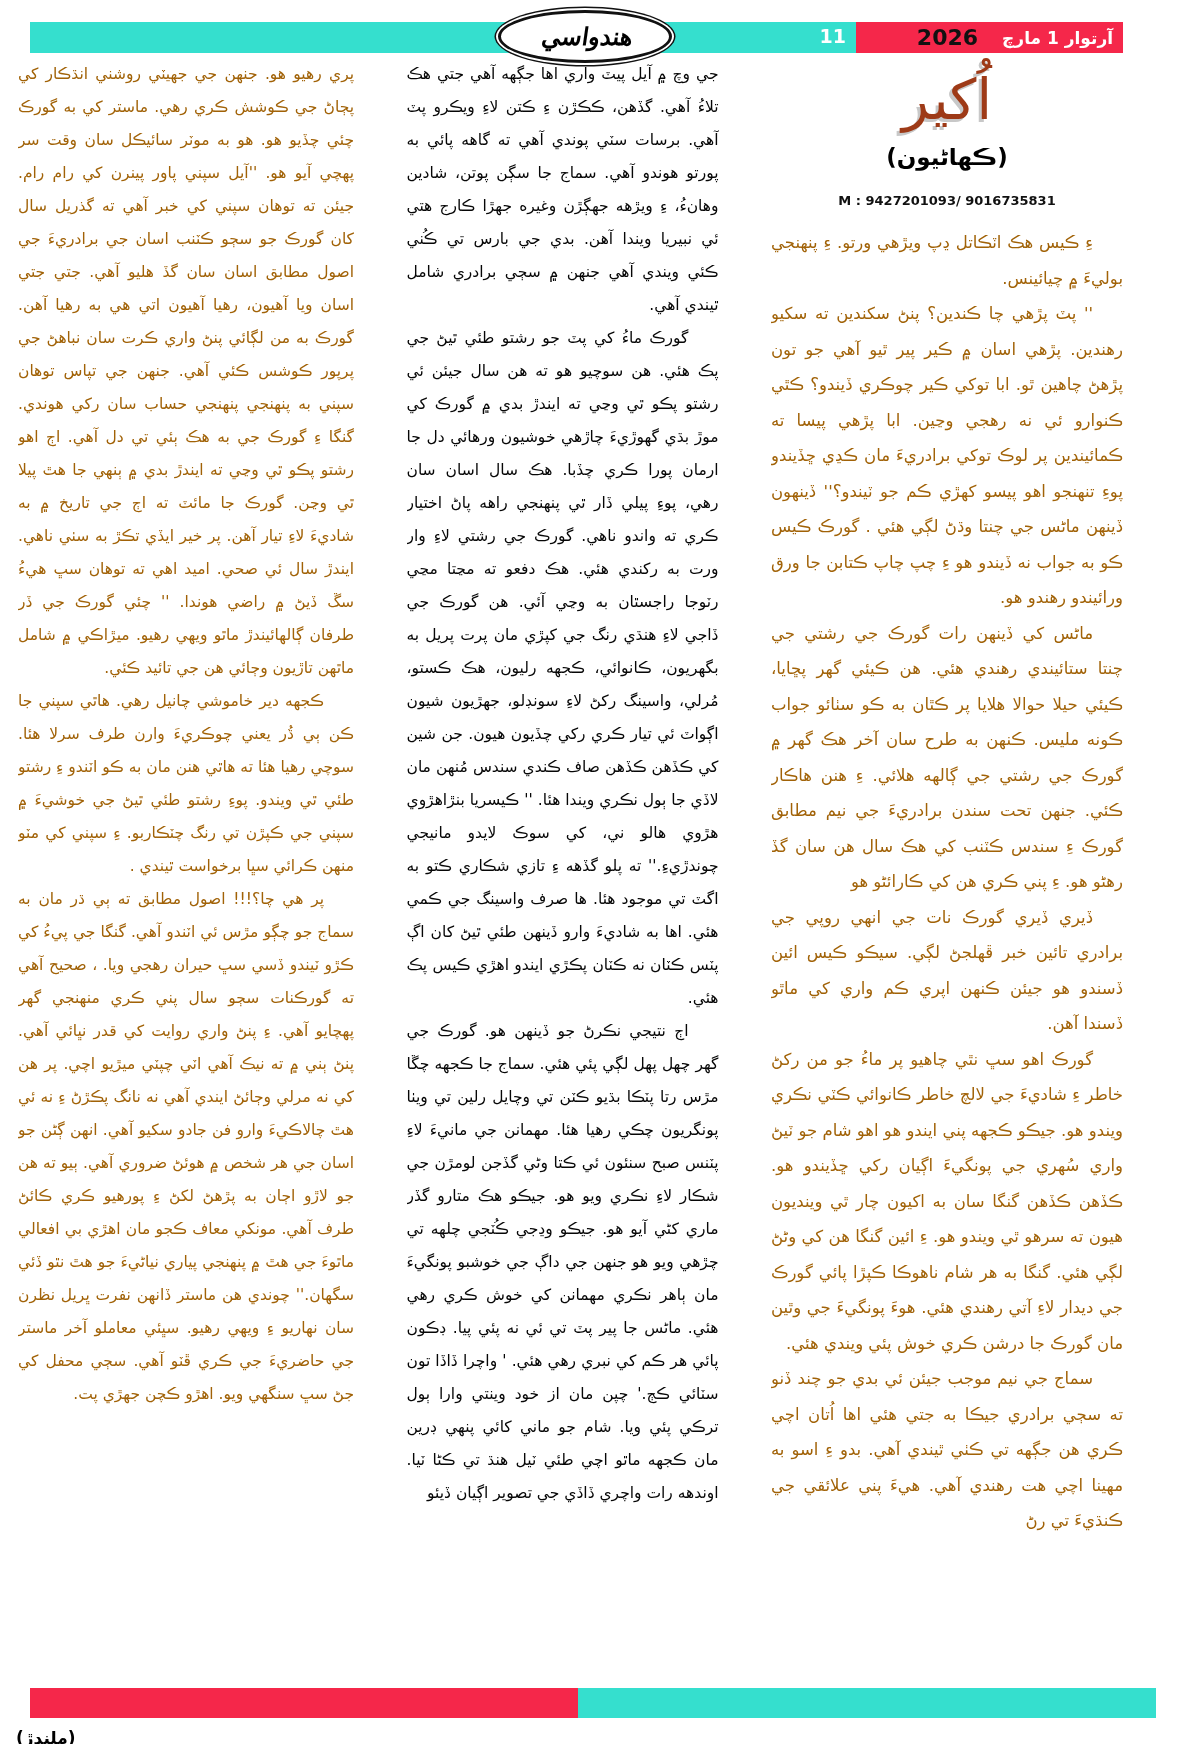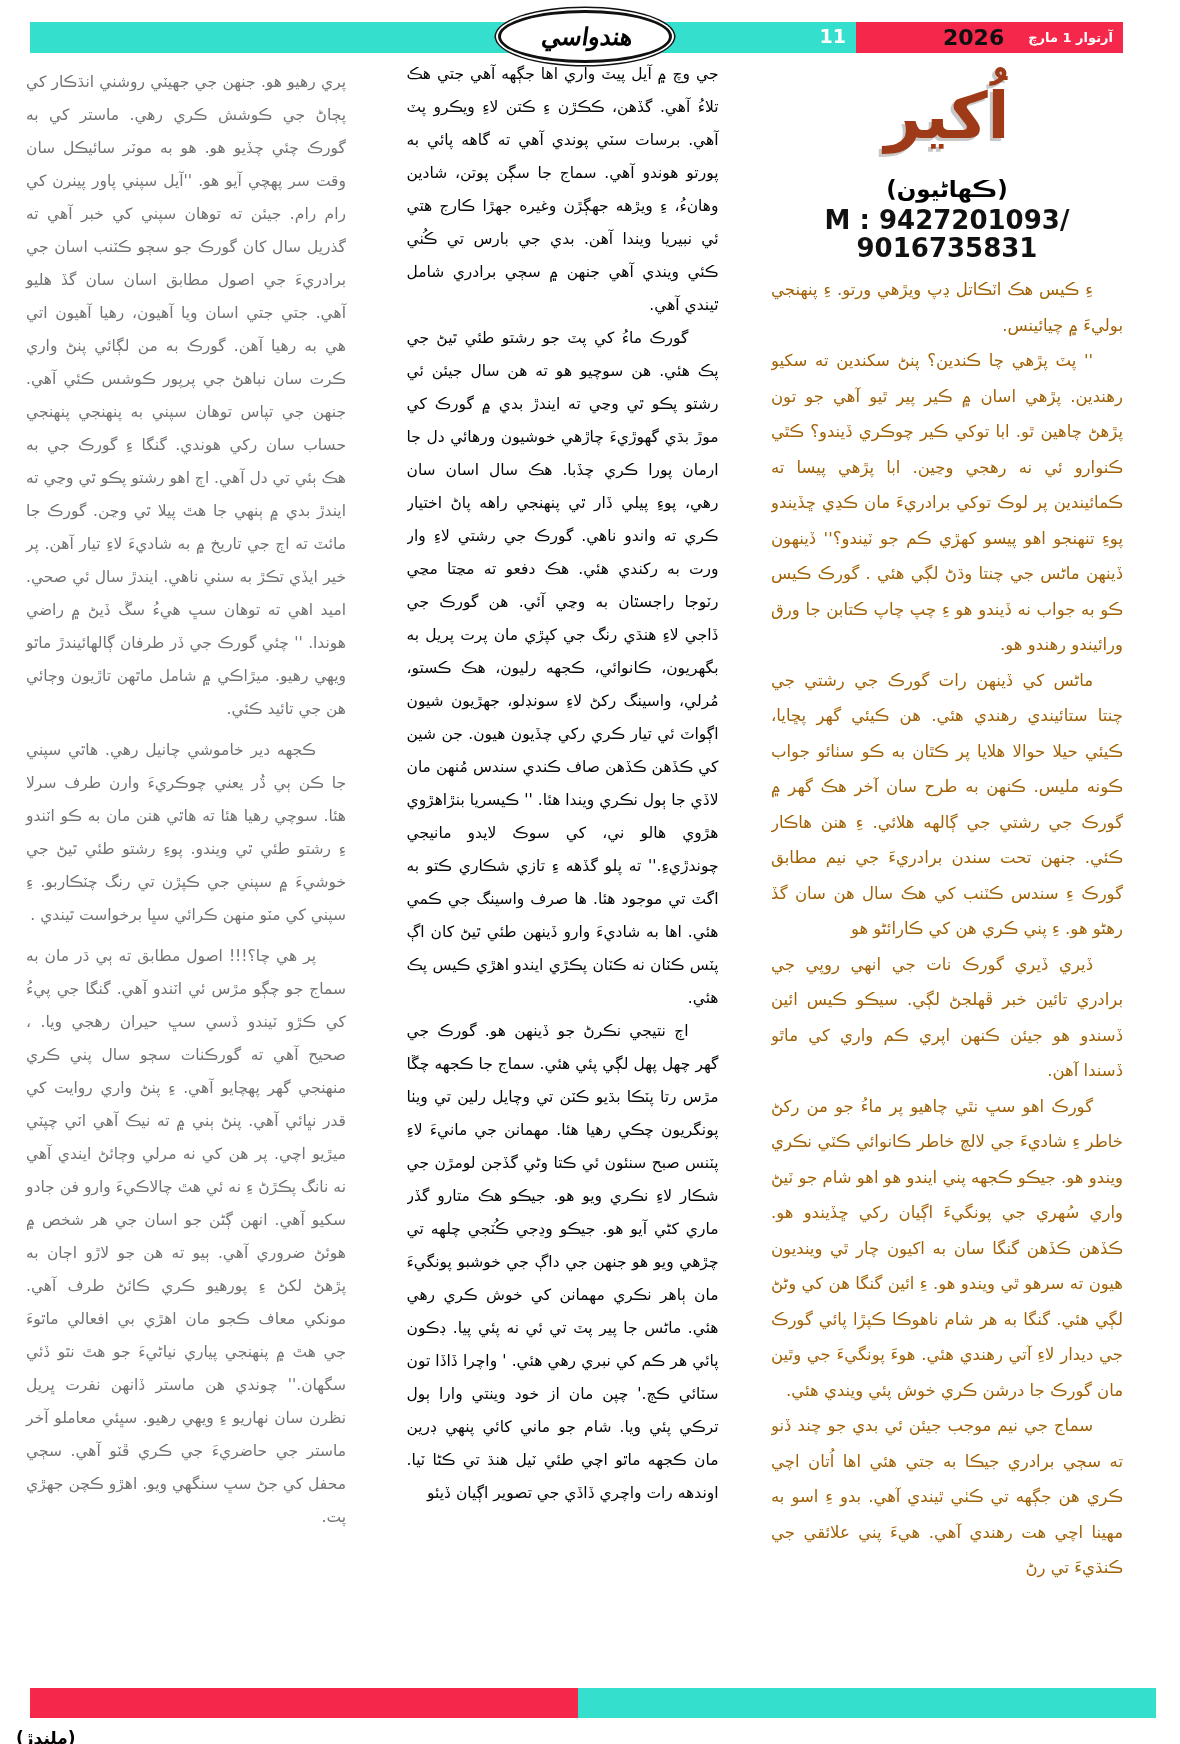--- a/index.html
+++ b/index.html
@@ -25,21 +25,21 @@
     font-family: "DejaVu Sans", sans-serif;
     direction: ltr;
     margin-left: 11px;
   }
   .mast-red {
     position: absolute; left: 856px; top: 22px; width: 267px; height: 31px;
     background: #f5274a;
     display: flex; align-items: center; justify-content: flex-start;
     gap: 24px; padding-right: 10px; box-sizing: border-box;
   }
-  .date-white { color: #ffffff; font-weight: bold; font-size: 13px; white-space: nowrap; }
+  .date-white { color: #ffffff; font-weight: bold; font-size: 17px; white-space: nowrap; }
   .date-year { color: #111111; font-weight: bold; font-size: 22px; direction: ltr; }
   .logo-oval {
     position: absolute; left: 498px; top: 10px; width: 168px; height: 47px;
     background: #ffffff;
     border: 3px solid #111111;
     border-radius: 50%;
     box-shadow: 0 0 0 2px #ffffff, 0 0 0 3.5px #111111;
     display: flex; align-items: center; justify-content: center;
   }
   .logo-text { font-weight: bold; font-size: 24px; color: #000; font-style: italic; transform: skewX(6deg); }
@@ -51,34 +51,34 @@
     justify-content: space-between;
     padding: 0 57px 0 18px; box-sizing: border-box;
   }
   .col { overflow: hidden; height: 1596px; text-align: justify; }
   .col-right  { width: 352px; }
   .col-middle { width: 312px; }
   .col-left   { width: 336px; }
 
   .col-right .para  { font-size: 16.5px; line-height: 35.5px; margin: 0; text-indent: 30px; color:#a16207; }
   .col-middle .para { font-size: 15.5px; line-height: 33px;   margin: 0; text-indent: 30px; color:#060606; }
-  .col-left .para   { font-size: 15.5px; line-height: 33px;   margin: 8px; text-indent: 30px; color:#737373; }
+  .col-left .para   { font-size: 15.5px; line-height: 33px;   margin: 0; text-indent: 30px; color:#a16207; }
   .col-middle .para:first-child, .col-left .para:first-child { text-indent: 0; }
 
   
   .title-block { text-align: center; padding: 2px 0 10px 0; }
   .article-title {
-    margin: 16px; padding: 0;
-    font-size: 64px; line-height: 80px; font-weight: bold;
+    margin: 0; padding: 0;
+    font-size: 56px; line-height: 80px; font-weight: normal;
     color: #9e3a17;
     text-shadow: -3px 3px 0 #c8c8c8;
   }
   .article-subtitle { font-size: 23px; font-weight: bold; color: #000; line-height: 34px; }
   .article-byline   { font-size: 29px; color: #000; line-height: 44px; }
-  .article-phone    { font-size: 26px; font-weight: bold; color: #111; line-height: 28px; direction: ltr; }
+  .article-phone    { font-size: 13px; font-weight: bold; color: #111; line-height: 28px; direction: ltr; margin-top: 13px; }
 
   
   .continuation {
     position: absolute; left: 16px; top: 1728px;
     font-weight: bold; font-size: 17px; color: #000;
   }
 
   
   .bar-red  { position: absolute; left: 30px;  top: 1688px; width: 548px; height: 30px; background: #f5274a; }
   .bar-teal { position: absolute; left: 578px; top: 1688px; width: 578px; height: 30px; background: #35dfce; }

